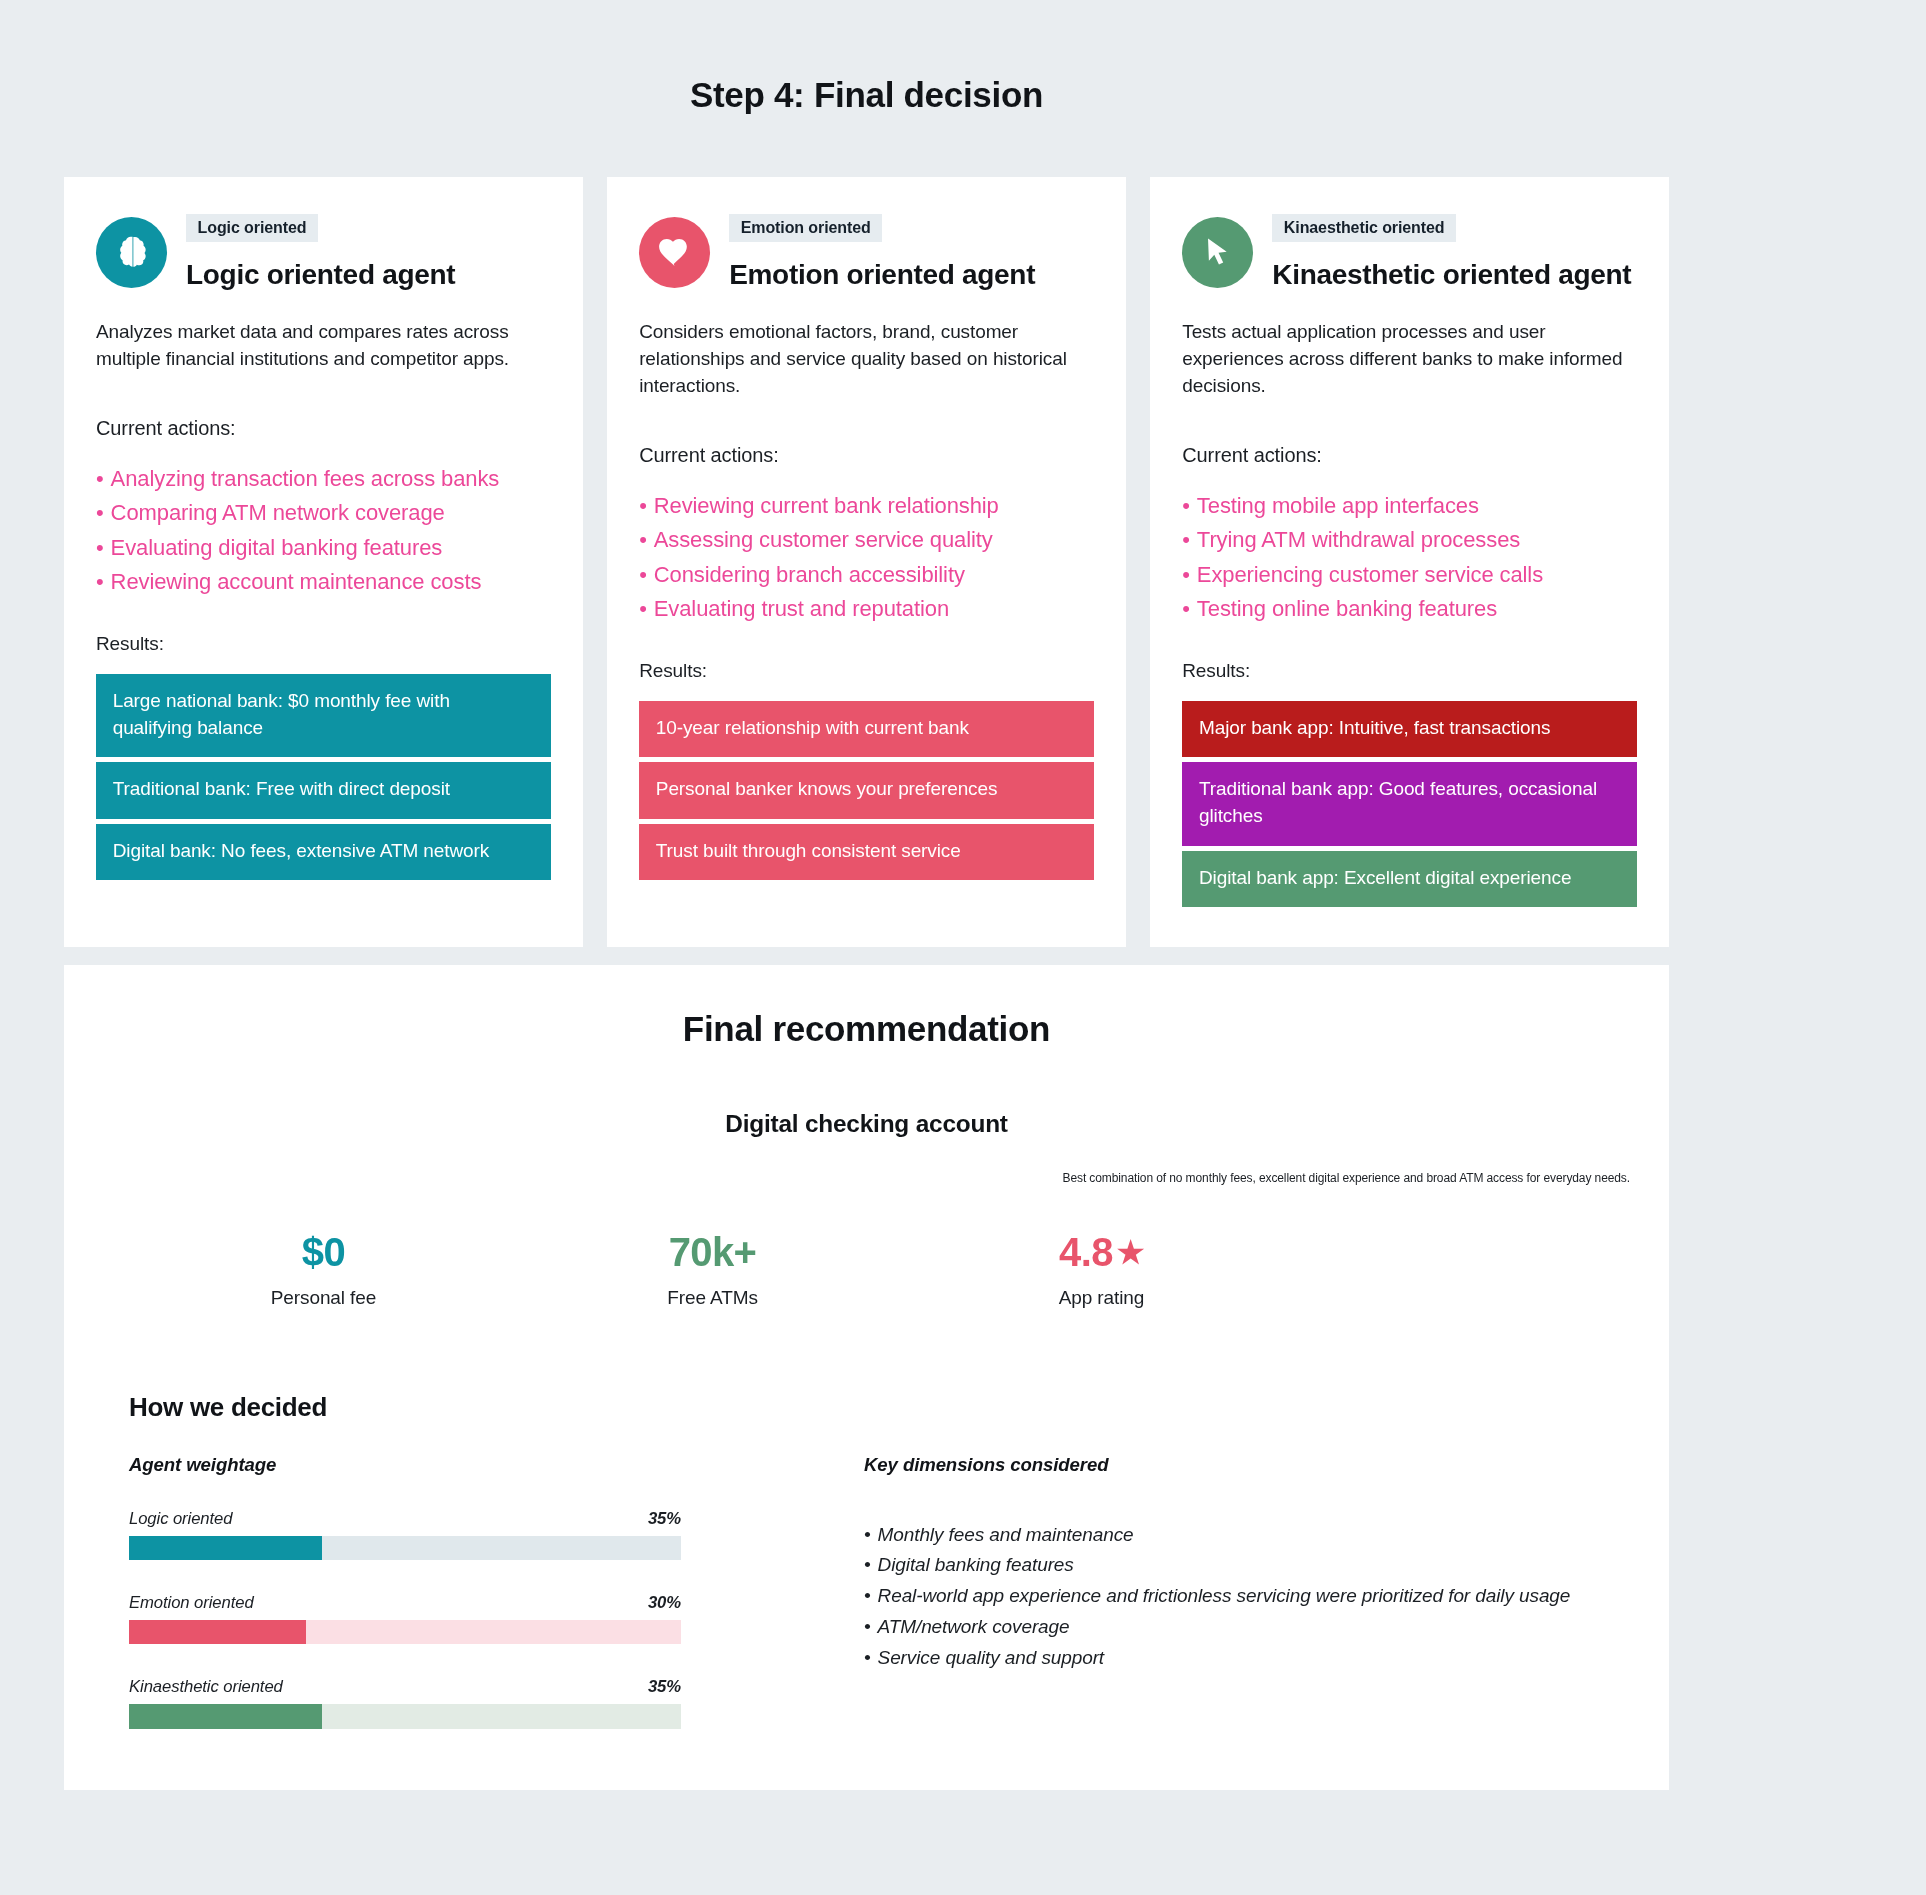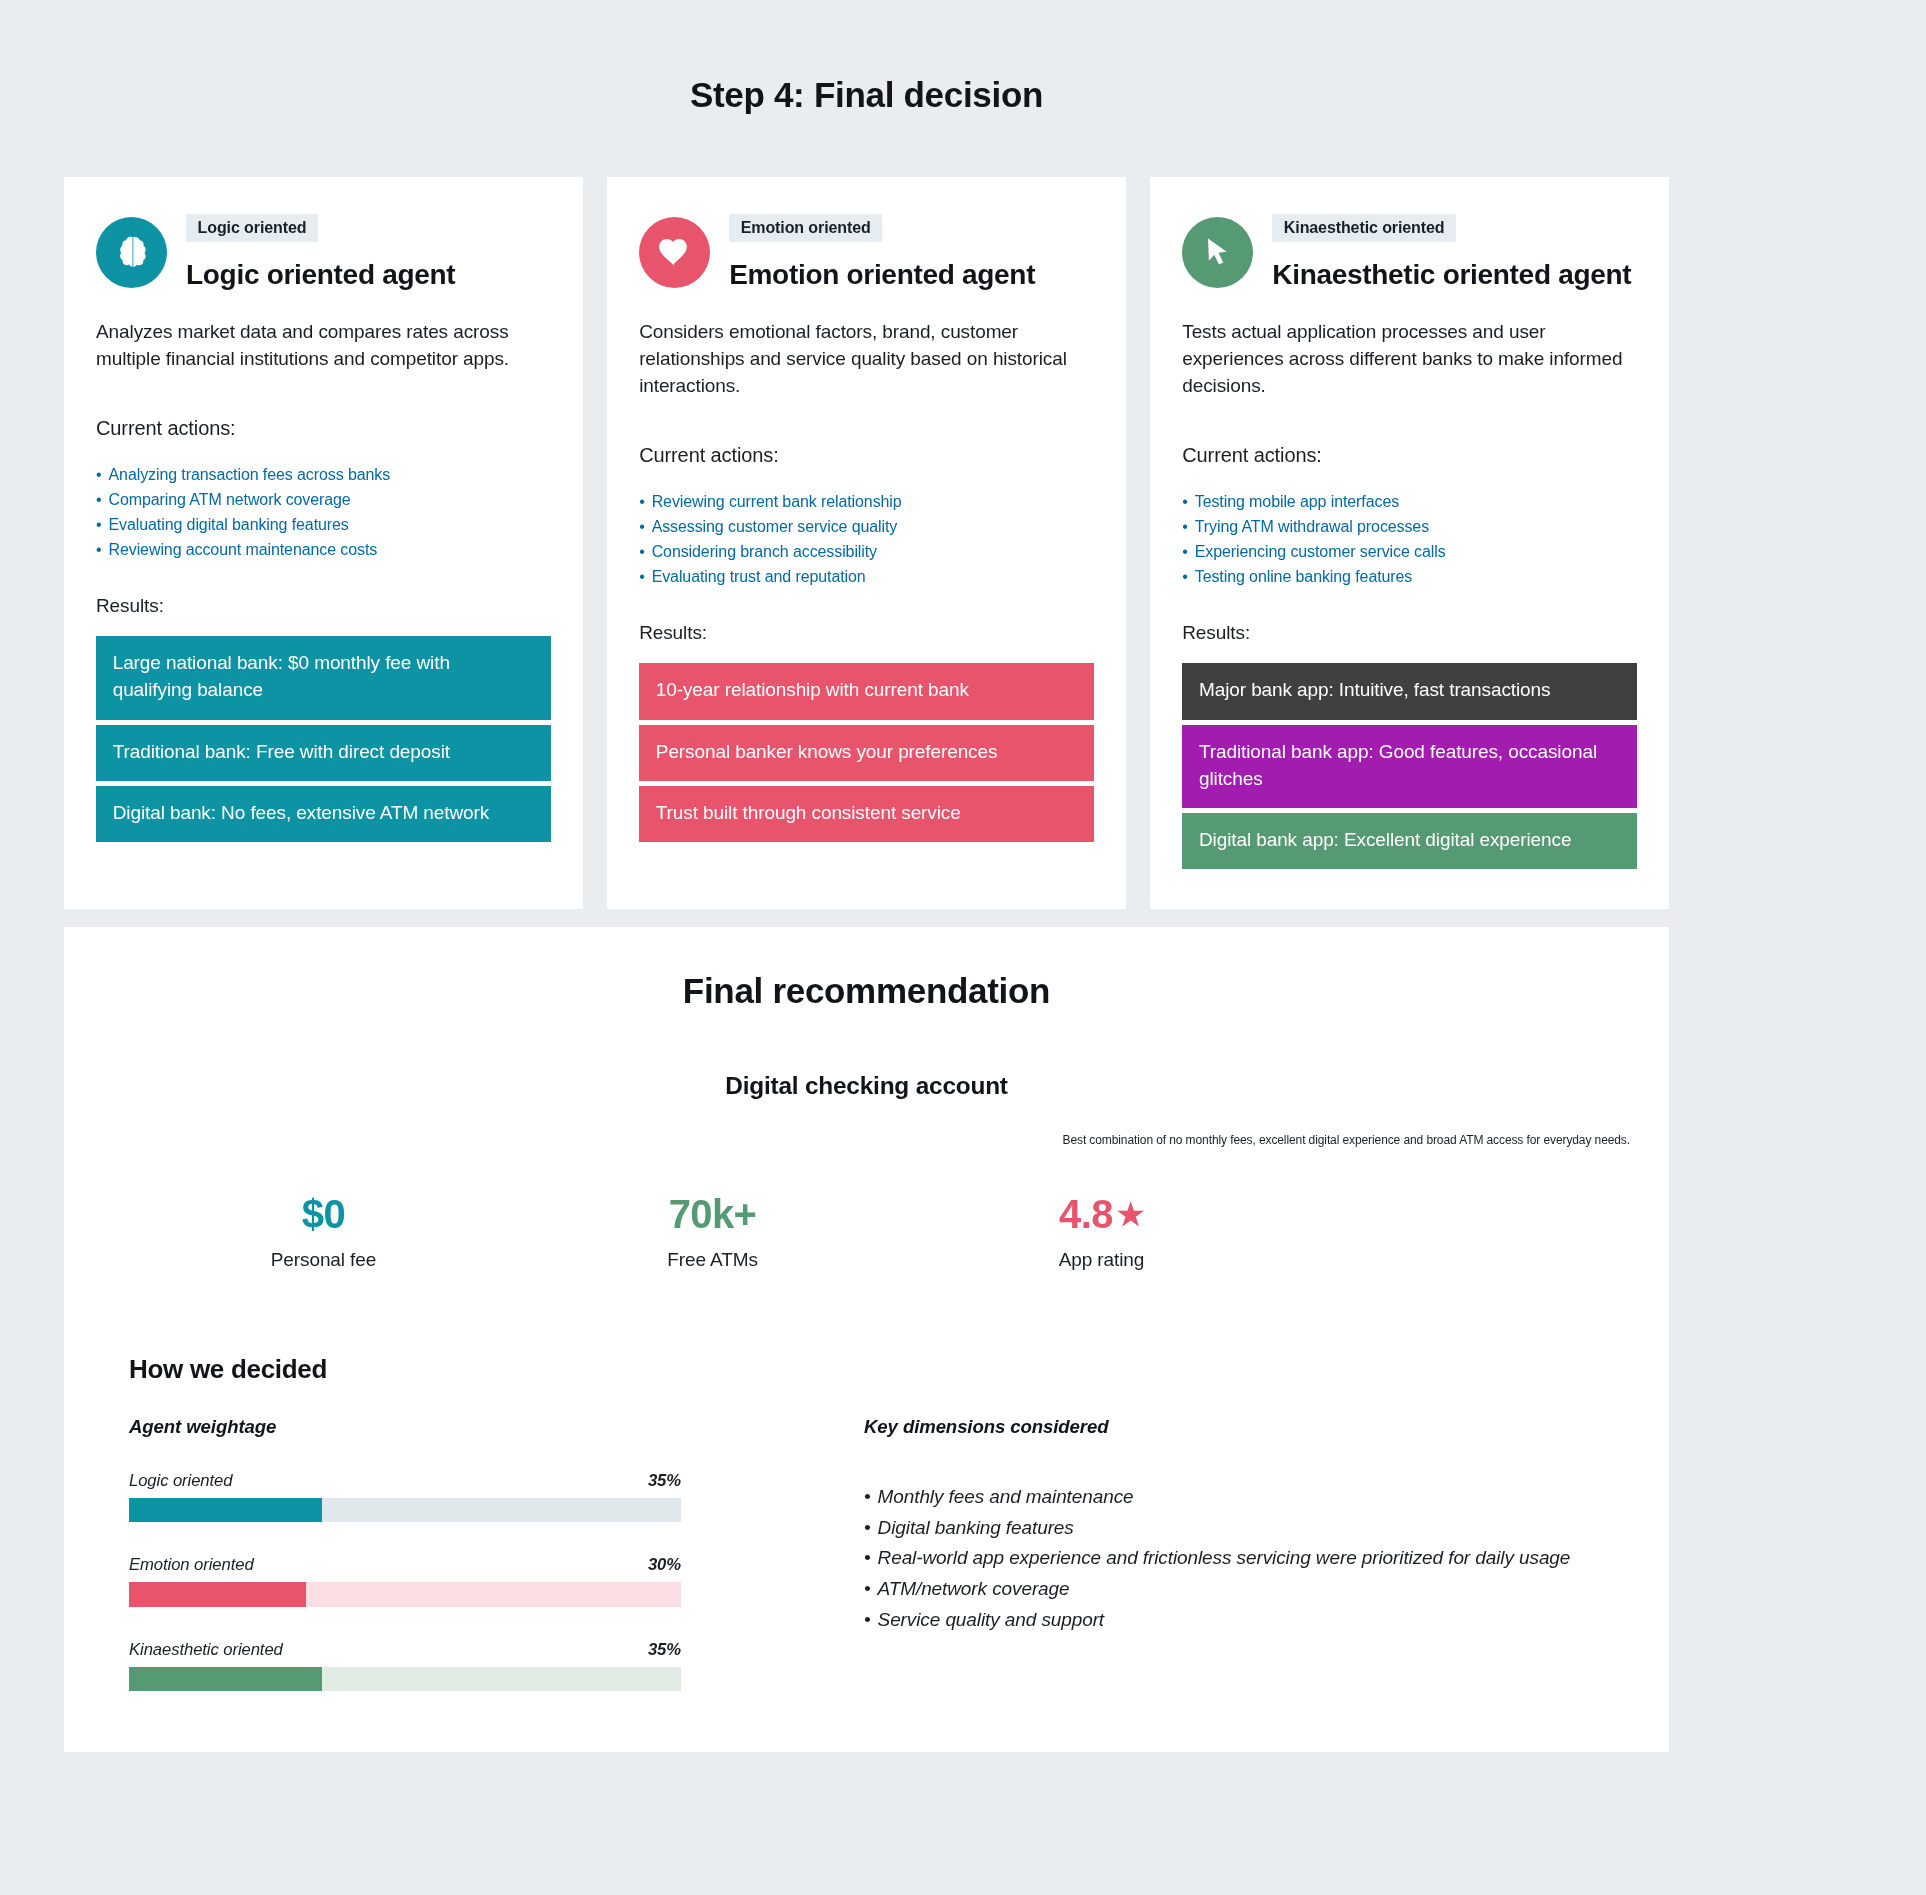--- a/index.html
+++ b/index.html
@@ -102,23 +102,23 @@
     font-size: 20px;
     color: #1b1f24;
     letter-spacing: -0.1px;
   }
 
   .bullets {
     margin-top: 22px;
     list-style: none;
   }
   .bullets li {
-    font-size: 16px;
+    font-size: 22px;
     line-height: 1.57;
-    color: #0369a1;
+    color: #ec4899;
     letter-spacing: -0.1px;
     white-space: nowrap;
   }
   .bullets li::before {
     content: "\2022";
     margin-right: 7px;
   }
 
   .results-label {
     margin-top: 33px;
@@ -371,21 +371,21 @@
       <ul class="bullets">
         <li>Testing mobile app interfaces</li>
         <li>Trying ATM withdrawal processes</li>
         <li>Experiencing customer service calls</li>
         <li>Testing online banking features</li>
       </ul>
 
       <div class="results-label">Results:</div>
 
       <div class="results-list">
-        <div class="result-chip" style="background:#404040">Major bank app: Intuitive, fast transactions</div>
+        <div class="result-chip" style="background:#b91c1c">Major bank app: Intuitive, fast transactions</div>
         <div class="result-chip" style="background:#a21caf">Traditional bank app: Good features, occasional glitches</div>
         <div class="result-chip" style="background:#559a72">Digital bank app: Excellent digital experience</div>
       </div>
     </div>
 
   </div>
 
   <div class="final-panel">
 
     <div class="final-title">Final recommendation</div>

